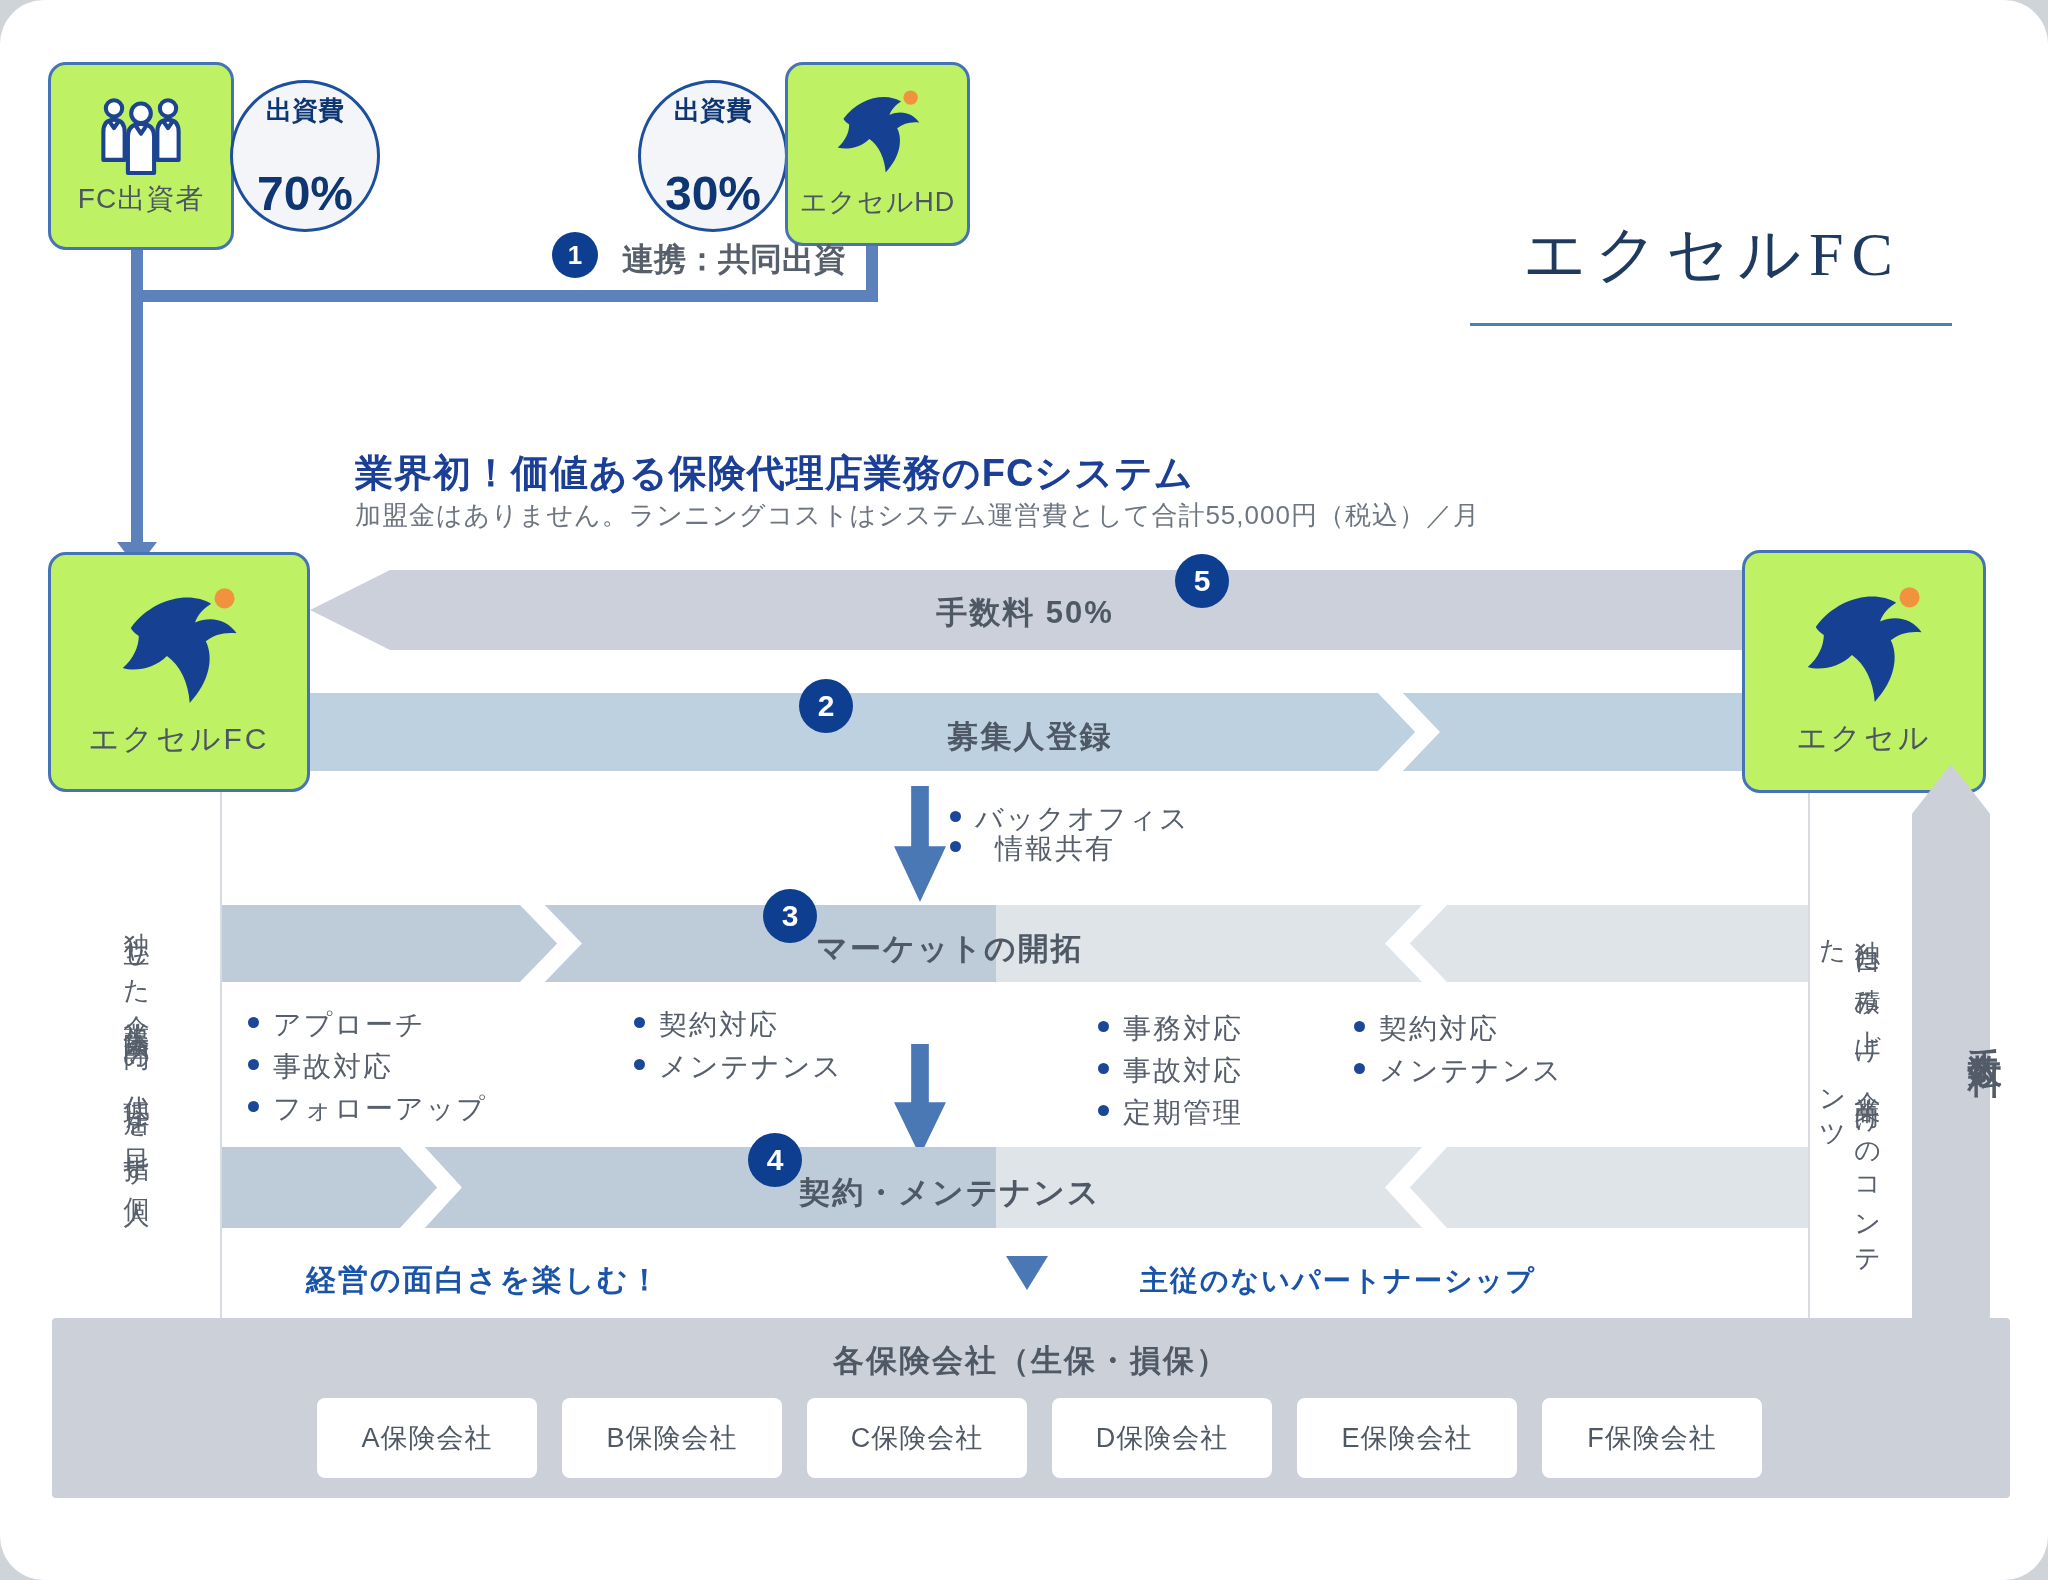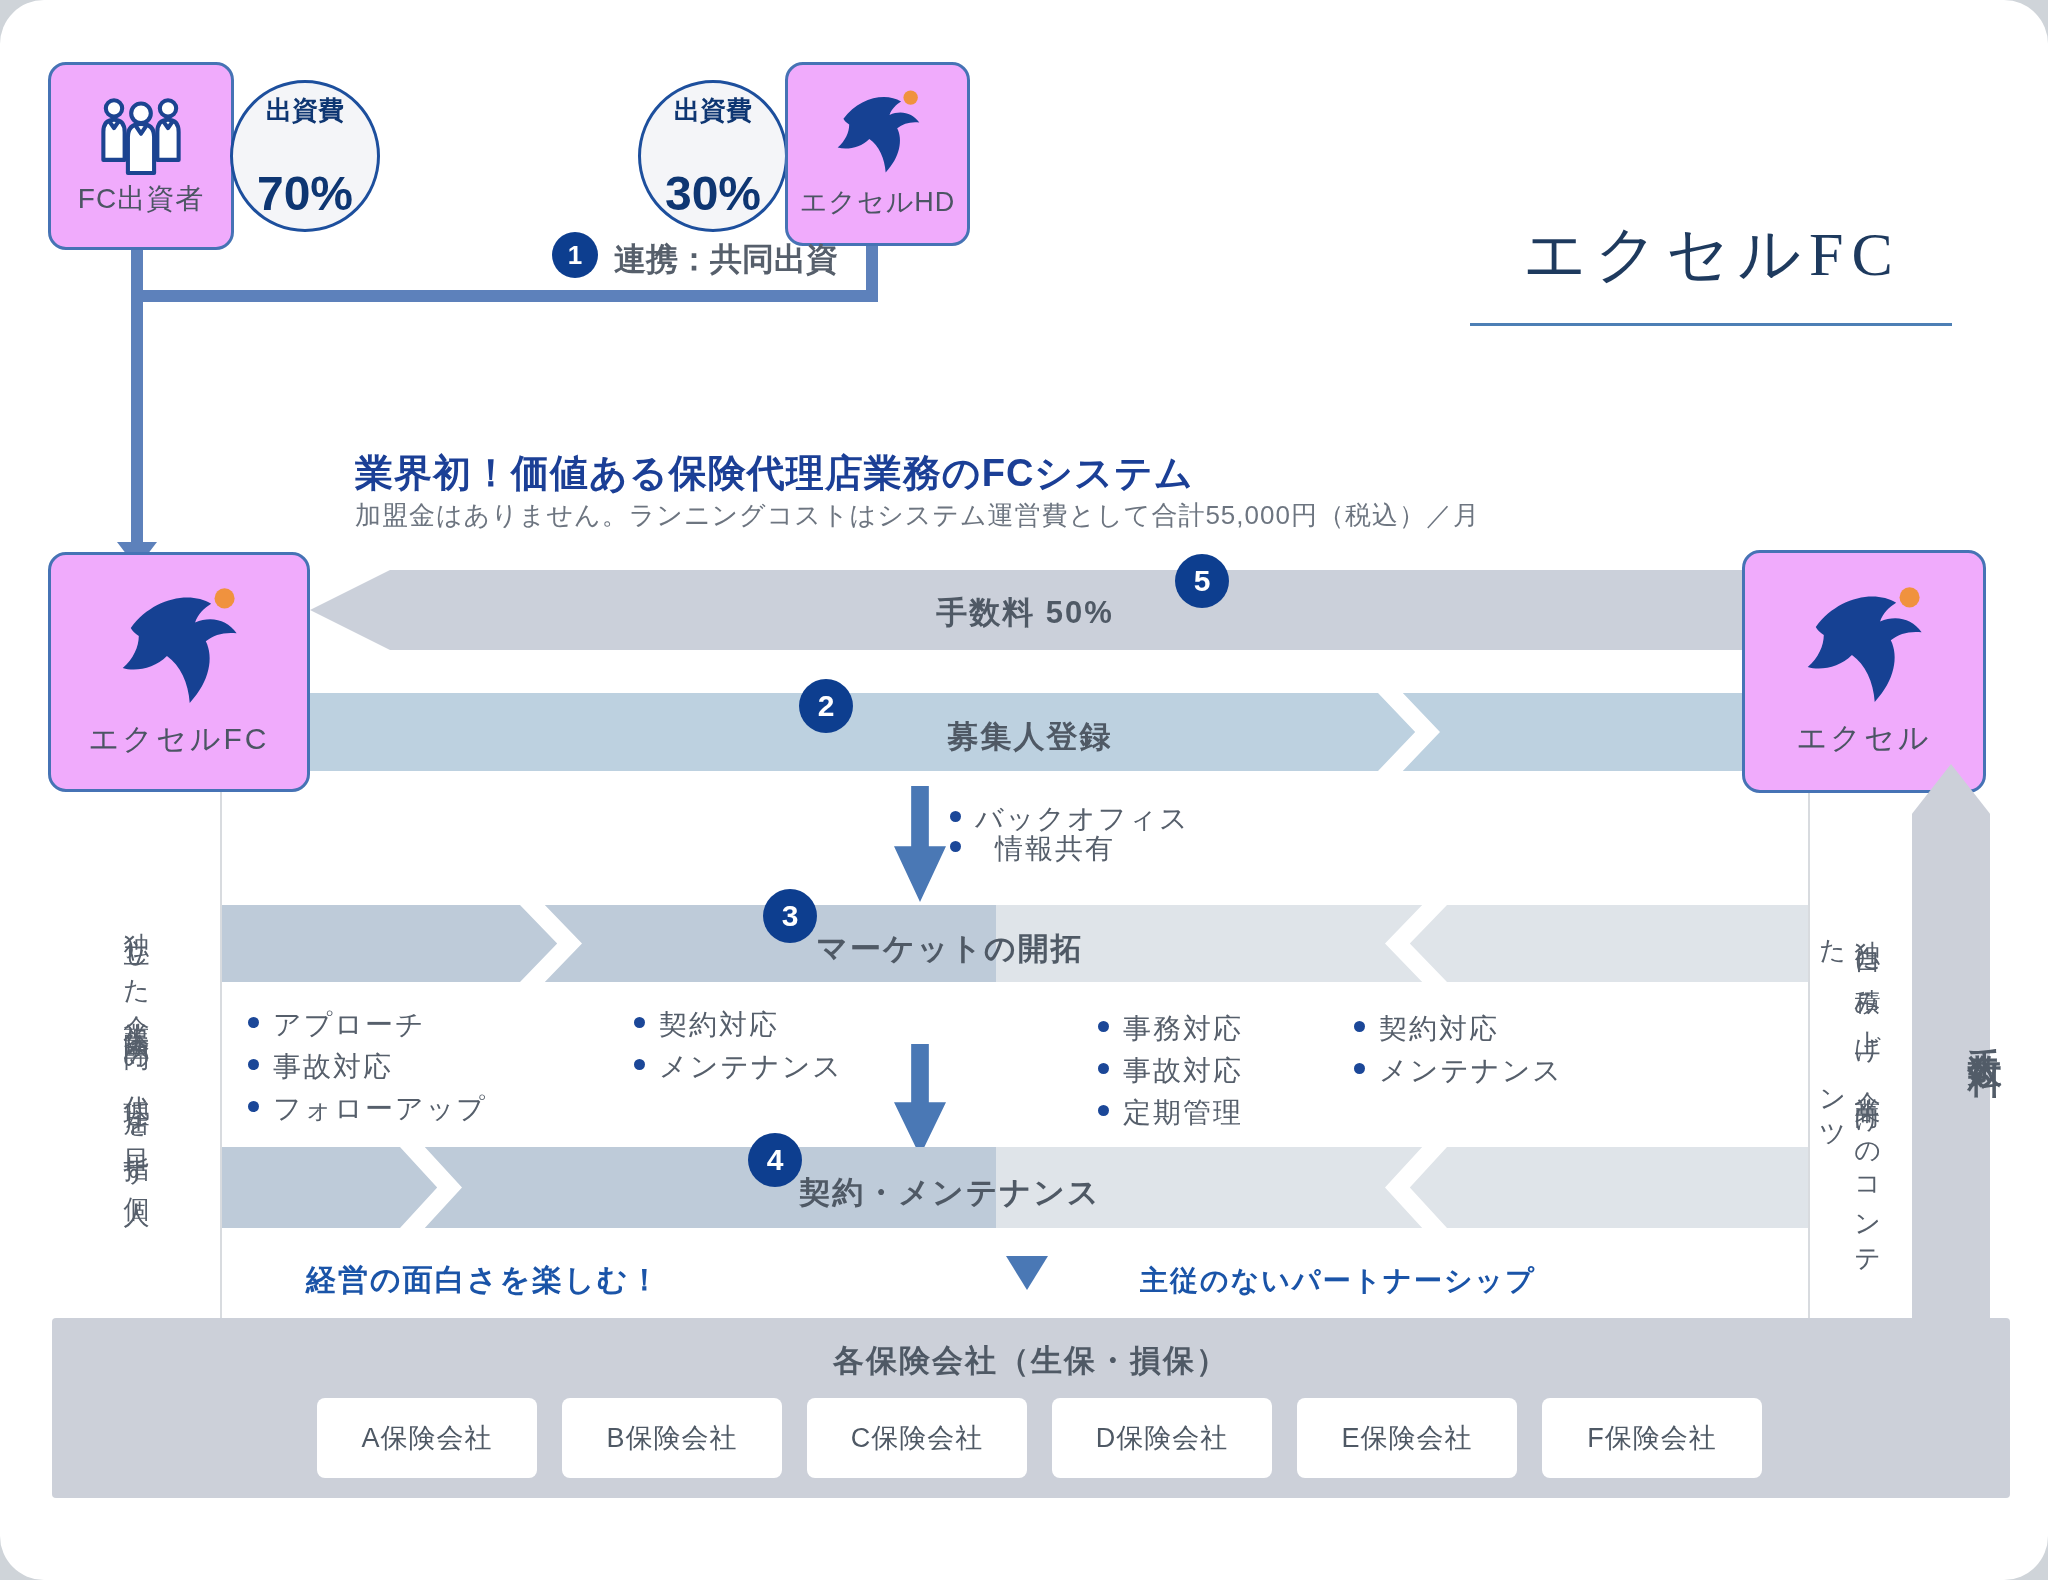--- a/index.html
+++ b/index.html
@@ -1,32 +1,32 @@
 <!DOCTYPE html>
 <html><head>
 <meta charset="utf-8">
 <style>
   html,body{margin:0;padding:0;background:#cfd4d9;font-family:"Liberation Sans","DejaVu Sans",sans-serif;}
   .canvas{position:relative;width:2048px;height:1580px;background:#ffffff;border-radius:44px;overflow:hidden;}
   .abs{position:absolute;}
   
-  .entity{background:#f0abfc;border:3px solid #4673b5;border-radius:18px;display:flex;flex-direction:column;align-items:center;justify-content:center;box-sizing:border-box;}
+  .entity{background:#bef264;border:3px solid #4673b5;border-radius:18px;display:flex;flex-direction:column;align-items:center;justify-content:center;box-sizing:border-box;}
   .entity .lbl{color:#4b5563;font-size:28px;letter-spacing:1px;}
   .circle{border:3px solid #1d4f9d;background:#f4f5f8;border-radius:50%;display:flex;flex-direction:column;align-items:center;justify-content:center;box-sizing:border-box;}
   .circle .t1{font-size:26px;font-weight:bold;color:#0e3672;}
   .circle .t2{font-size:48px;font-weight:bold;color:#0e3672;line-height:1.05;margin-top:41px;}
   
   .serif{font-family:"Liberation Serif","DejaVu Serif",serif;color:#1e3a5e;}
   
   .conn{background:#5d81bb;}
   .tri-down{clip-path:polygon(0 0,100% 0,50% 100%);background:#5d81bb;}
   .badge{background:#0d3e8f;border-radius:50%;color:#fff;font-weight:bold;display:flex;align-items:center;justify-content:center;}
   .headline{font-size:38px;font-weight:bold;color:#1b3f96;letter-spacing:1px;}
   .subtext{font-size:26px;color:#6d7580;letter-spacing:1px;}
-  .step-label{font-size:32px;font-weight:bold;color:#565f6b;}
+  .step-label{font-size:32px;font-weight:bold;color:#565f6b;margin-left:8px;}
   
   .band-label{font-size:31px;font-weight:bold;color:#4f5965;text-align:center;letter-spacing:2px;}
   .chev{background:#ffffff;clip-path:polygon(0% 0%,40% 0%,100% 50%,40% 100%,0% 100%,60% 50%);}
   .chev.left{transform:scaleX(-1);}
   .bigarrow{background:#4a78b5;clip-path:polygon(33% 0,67% 0,67% 52%,100% 52%,50% 100%,0 52%,33% 52%);}
   .smalltri{background:#4a78b5;clip-path:polygon(0 0,100% 0,50% 100%);}
   
   .bul{display:flex;align-items:flex-start;gap:14px;font-size:28px;color:#565f6b;letter-spacing:2px;}
   .bul .dot{width:11px;height:11px;border-radius:50%;background:#1b4798;margin-top:11px;flex:0 0 auto;}
   .vtext{writing-mode:vertical-rl;text-orientation:upright;font-size:26px;color:#565f6b;letter-spacing:6px;display:flex;gap:8px;}

